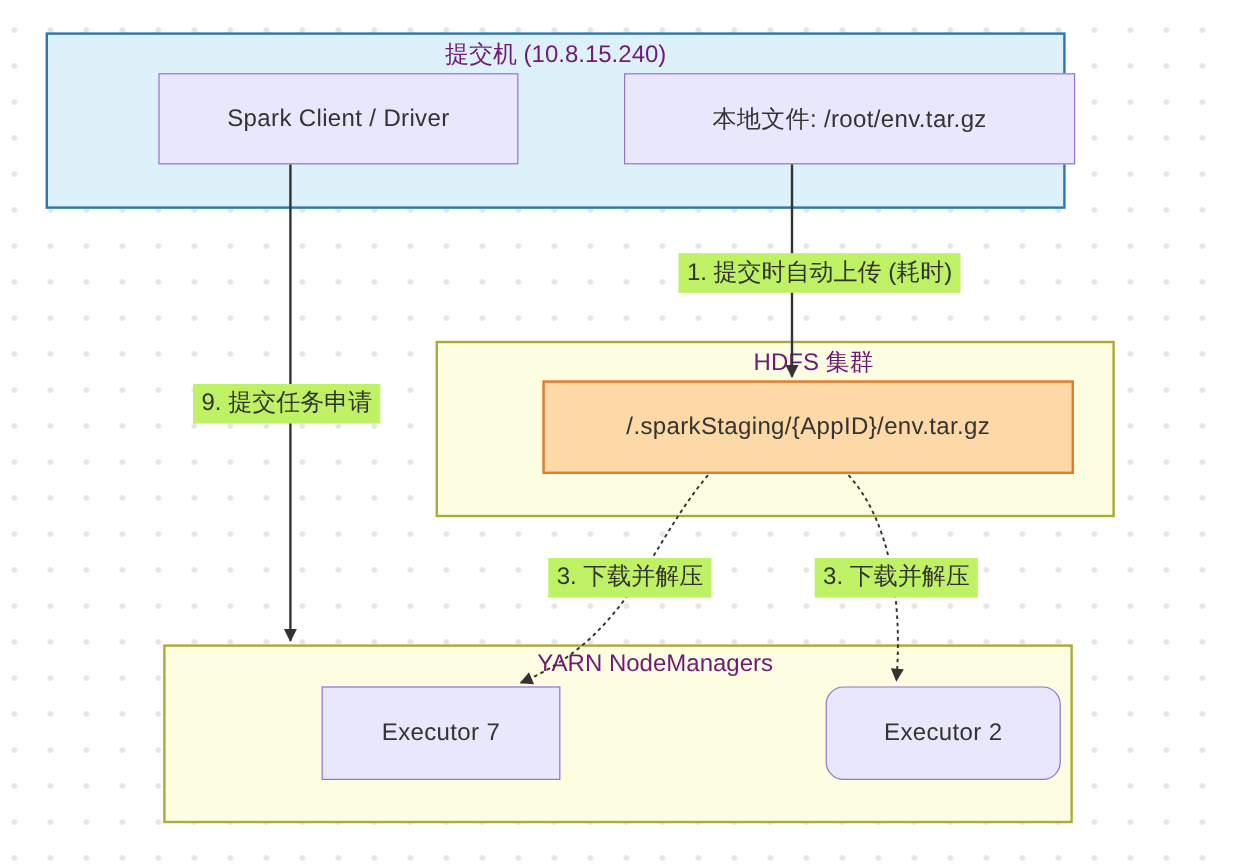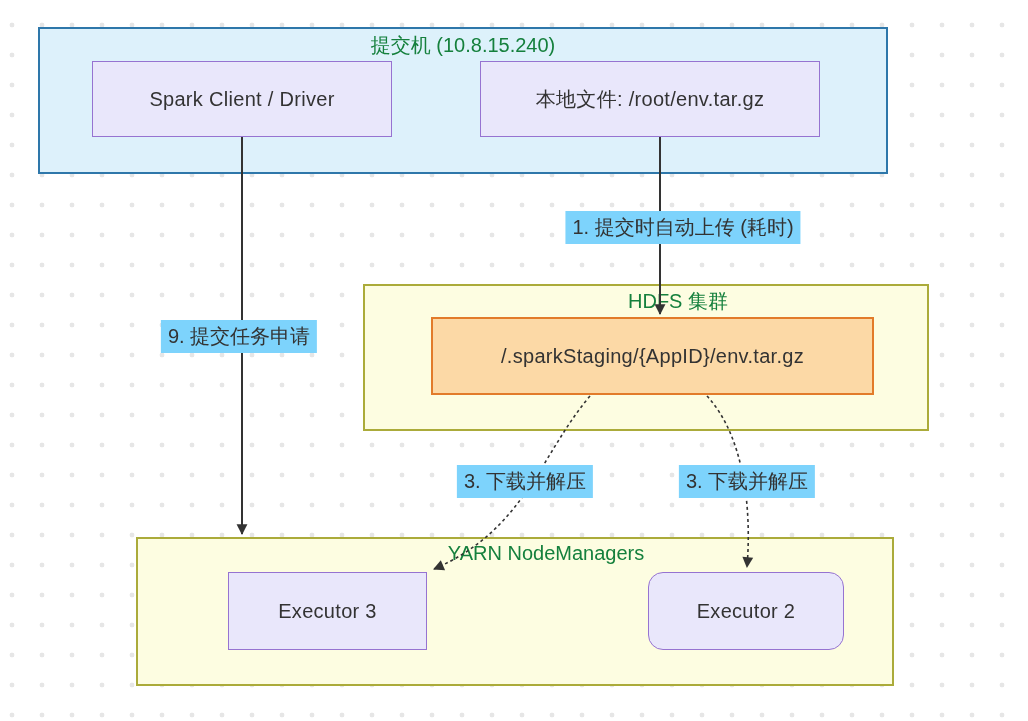--- a/index.html
+++ b/index.html
@@ -15,74 +15,75 @@
     background-position: -3px 10px;
   }
   .cluster {
     position:absolute;
     border-style:solid;
   }
   .cluster-title {
     position:absolute;
     text-align:center;
     font-size:20px;
-    color:#15803d;
+    color:#701a75;
     white-space:nowrap;
   }
   .node {
     position:absolute;
     display:flex;
     align-items:center;
     justify-content:center;
     font-size:20px;
     color:#333;
     white-space:nowrap;
     letter-spacing:0.3px;
+    margin-left:40px;
   }
   .blue-cluster  { background:#ddf1fb; border:2px solid #2e77aa; }
   .yellow-cluster{ background:#fdfde1; border:2px solid #abab3a; }
   .lav-node     { background:#e9e7fb; border:1.5px solid #9673d1; }
   .orange-node  { background:#fcd9a6; border:2px solid #e27b2a; }
   .edge-label {
     position:absolute;
     transform:translateX(-50%);
-    background:#7dd3fc;
+    background:#bef264;
     font-size:20px;
     color:#333;
     padding:3px 7px;
     white-space:nowrap;
     line-height:1.35;
   }
   svg.edges { position:absolute; left:0; top:0; width:1028px; height:721px; pointer-events:none; }
 </style>
 </head>
 <body>
 
 <div class="cluster blue-cluster" style="left:38px; top:27px; width:850px; height:147px;"></div>
 <div class="cluster-title" style="left:38px; top:32px; width:850px;">提交机 (10.8.15.240)</div>
 
 <div class="node lav-node" style="left:92px; top:61px; width:300px; height:76px;">
   <span>Spark Client / Driver</span>
 </div>
-<div class="node lav-node" style="left:480px; top:61px; width:340px; height:76px;">
+<div class="node lav-node" style="left:480px; top:61px; width:376px; height:76px;">
   <span>本地文件: /root/env.tar.gz</span>
 </div>
 
 <div class="cluster yellow-cluster" style="left:363px; top:284px; width:566px; height:147px;"></div>
 <div class="cluster-title" style="left:363px; top:288px; width:630px;">HDFS 集群</div>
 
-<div class="node orange-node" style="left:431px; top:317px; width:443px; height:78px;">
+<div class="node orange-node" style="left:412px; top:317px; width:443px; height:78px;">
   <span>/.sparkStaging/{AppID}/env.tar.gz</span>
 </div>
 
 <div class="cluster yellow-cluster" style="left:136px; top:537px; width:758px; height:149px;"></div>
 <div class="cluster-title" style="left:136px; top:542px; width:820px;">YARN NodeManagers</div>
 
 <div class="node lav-node" style="left:228px; top:572px; width:199px; height:78px;">
-  <span>Executor 3</span>
+  <span>Executor 7</span>
 </div>
 <div class="node lav-node" style="left:648px; top:572px; width:196px; height:78px;border-radius:15px;">
   <span>Executor 2</span>
 </div>
 
 <svg class="edges" viewBox="0 0 1028 721">
   <defs>
     <marker id="arrow" viewBox="0 0 12 12" refX="10" refY="6" markerWidth="13" markerHeight="13" markerUnits="userSpaceOnUse" orient="auto">
       <path d="M1,1 L11,6 L1,11 z" fill="#333333"></path>
     </marker>

